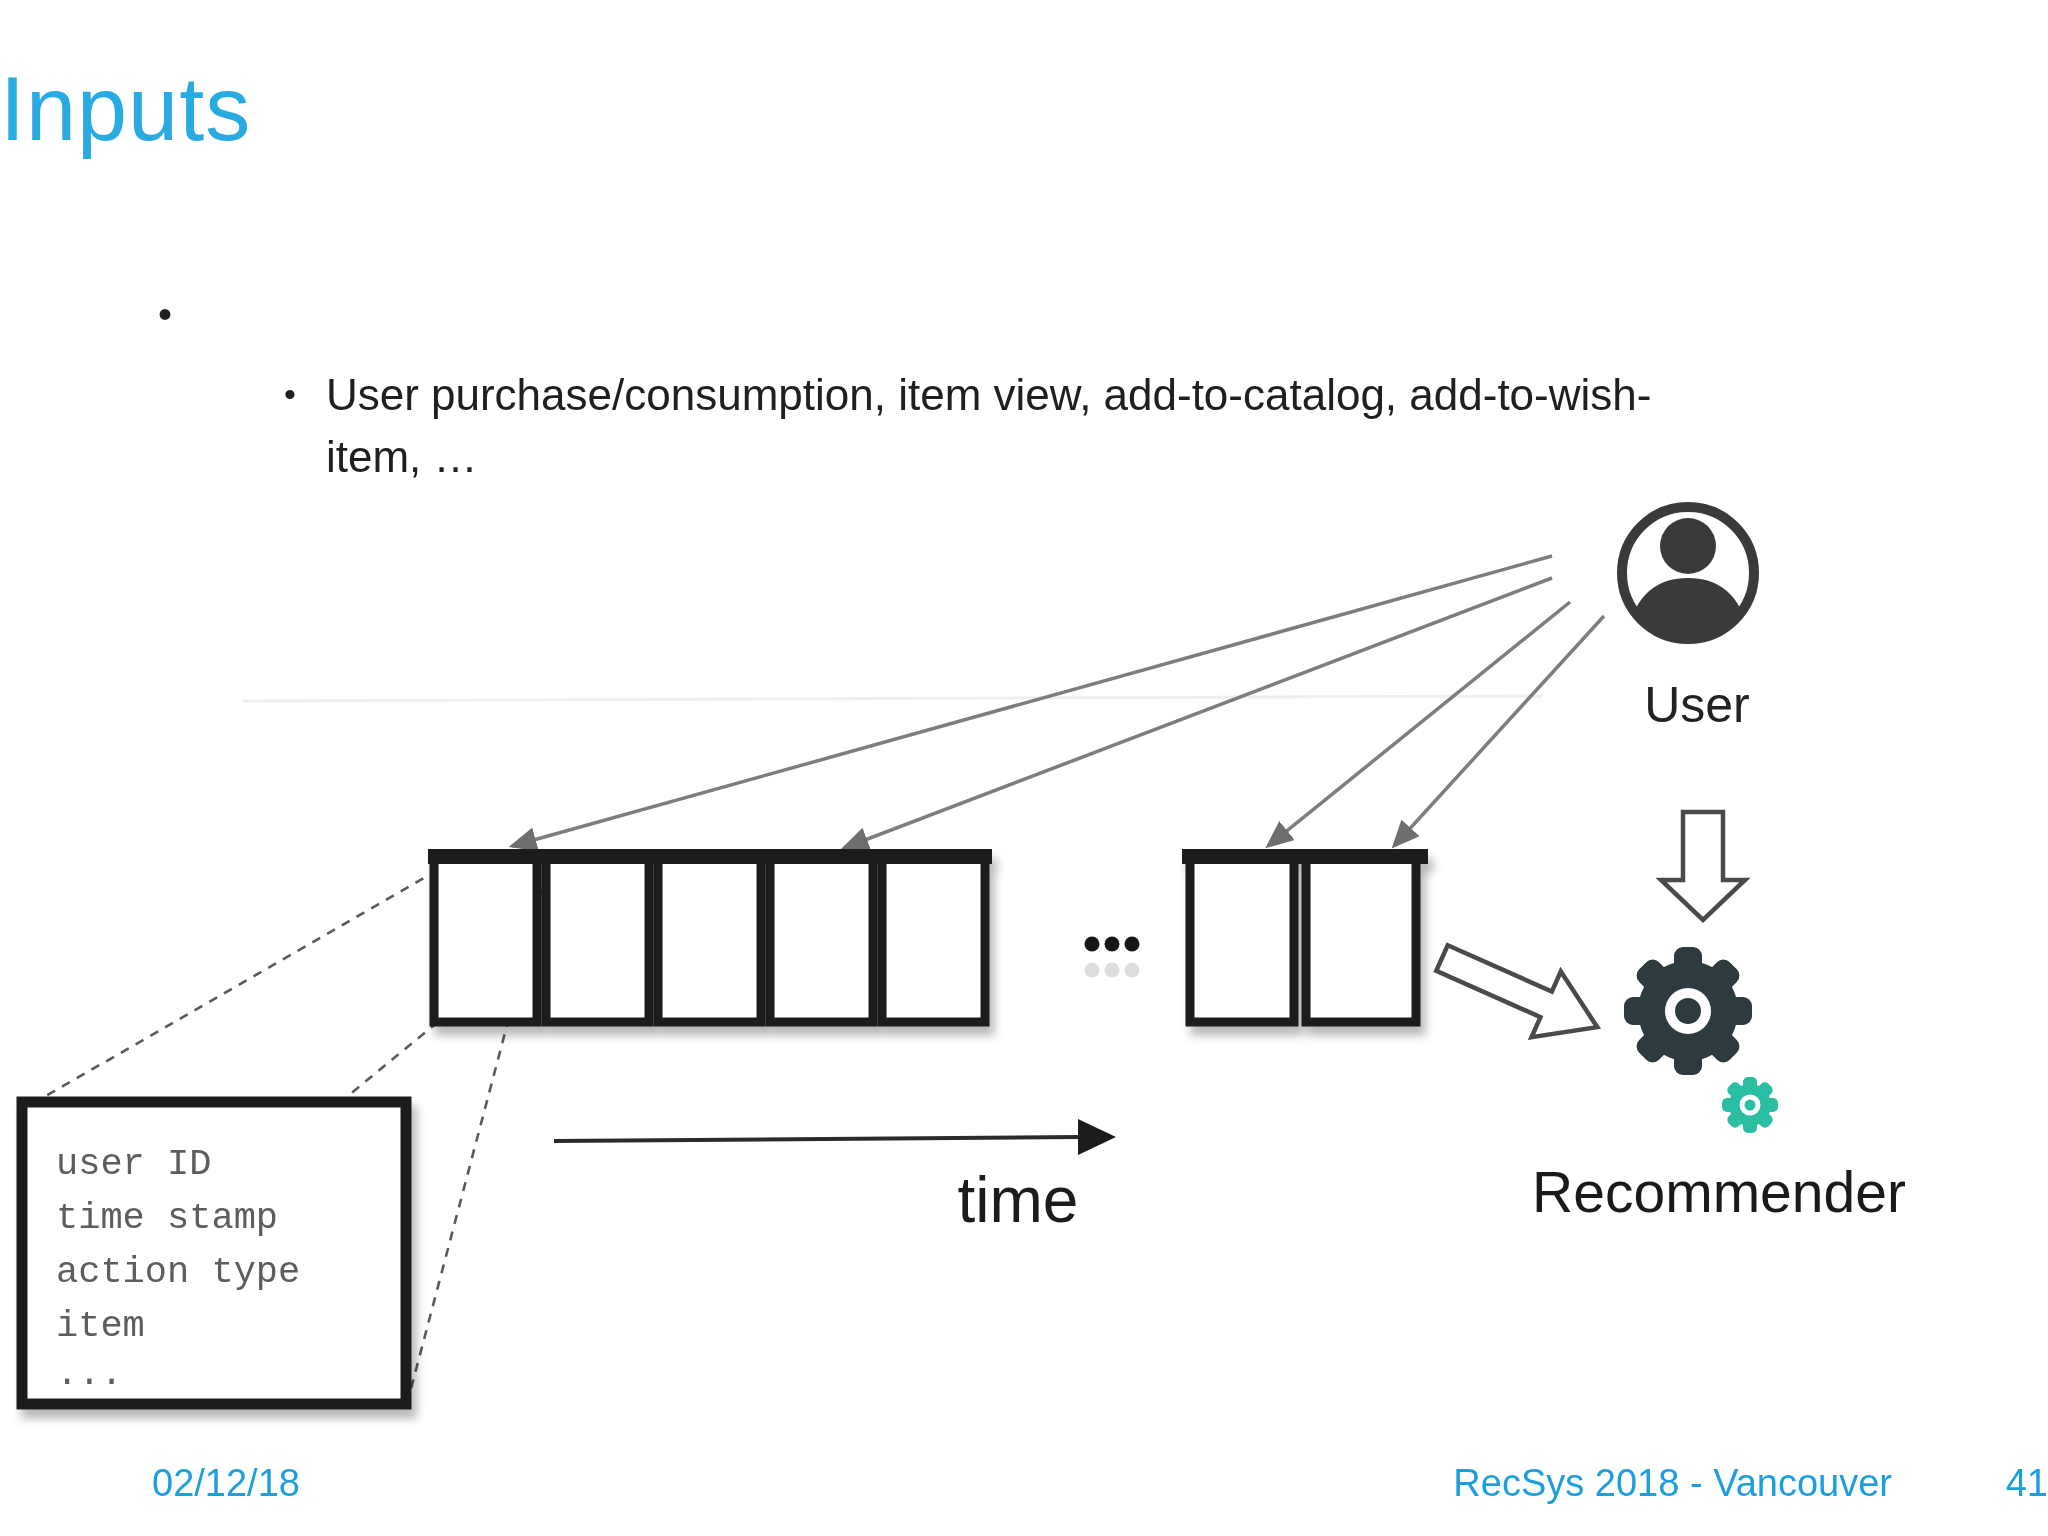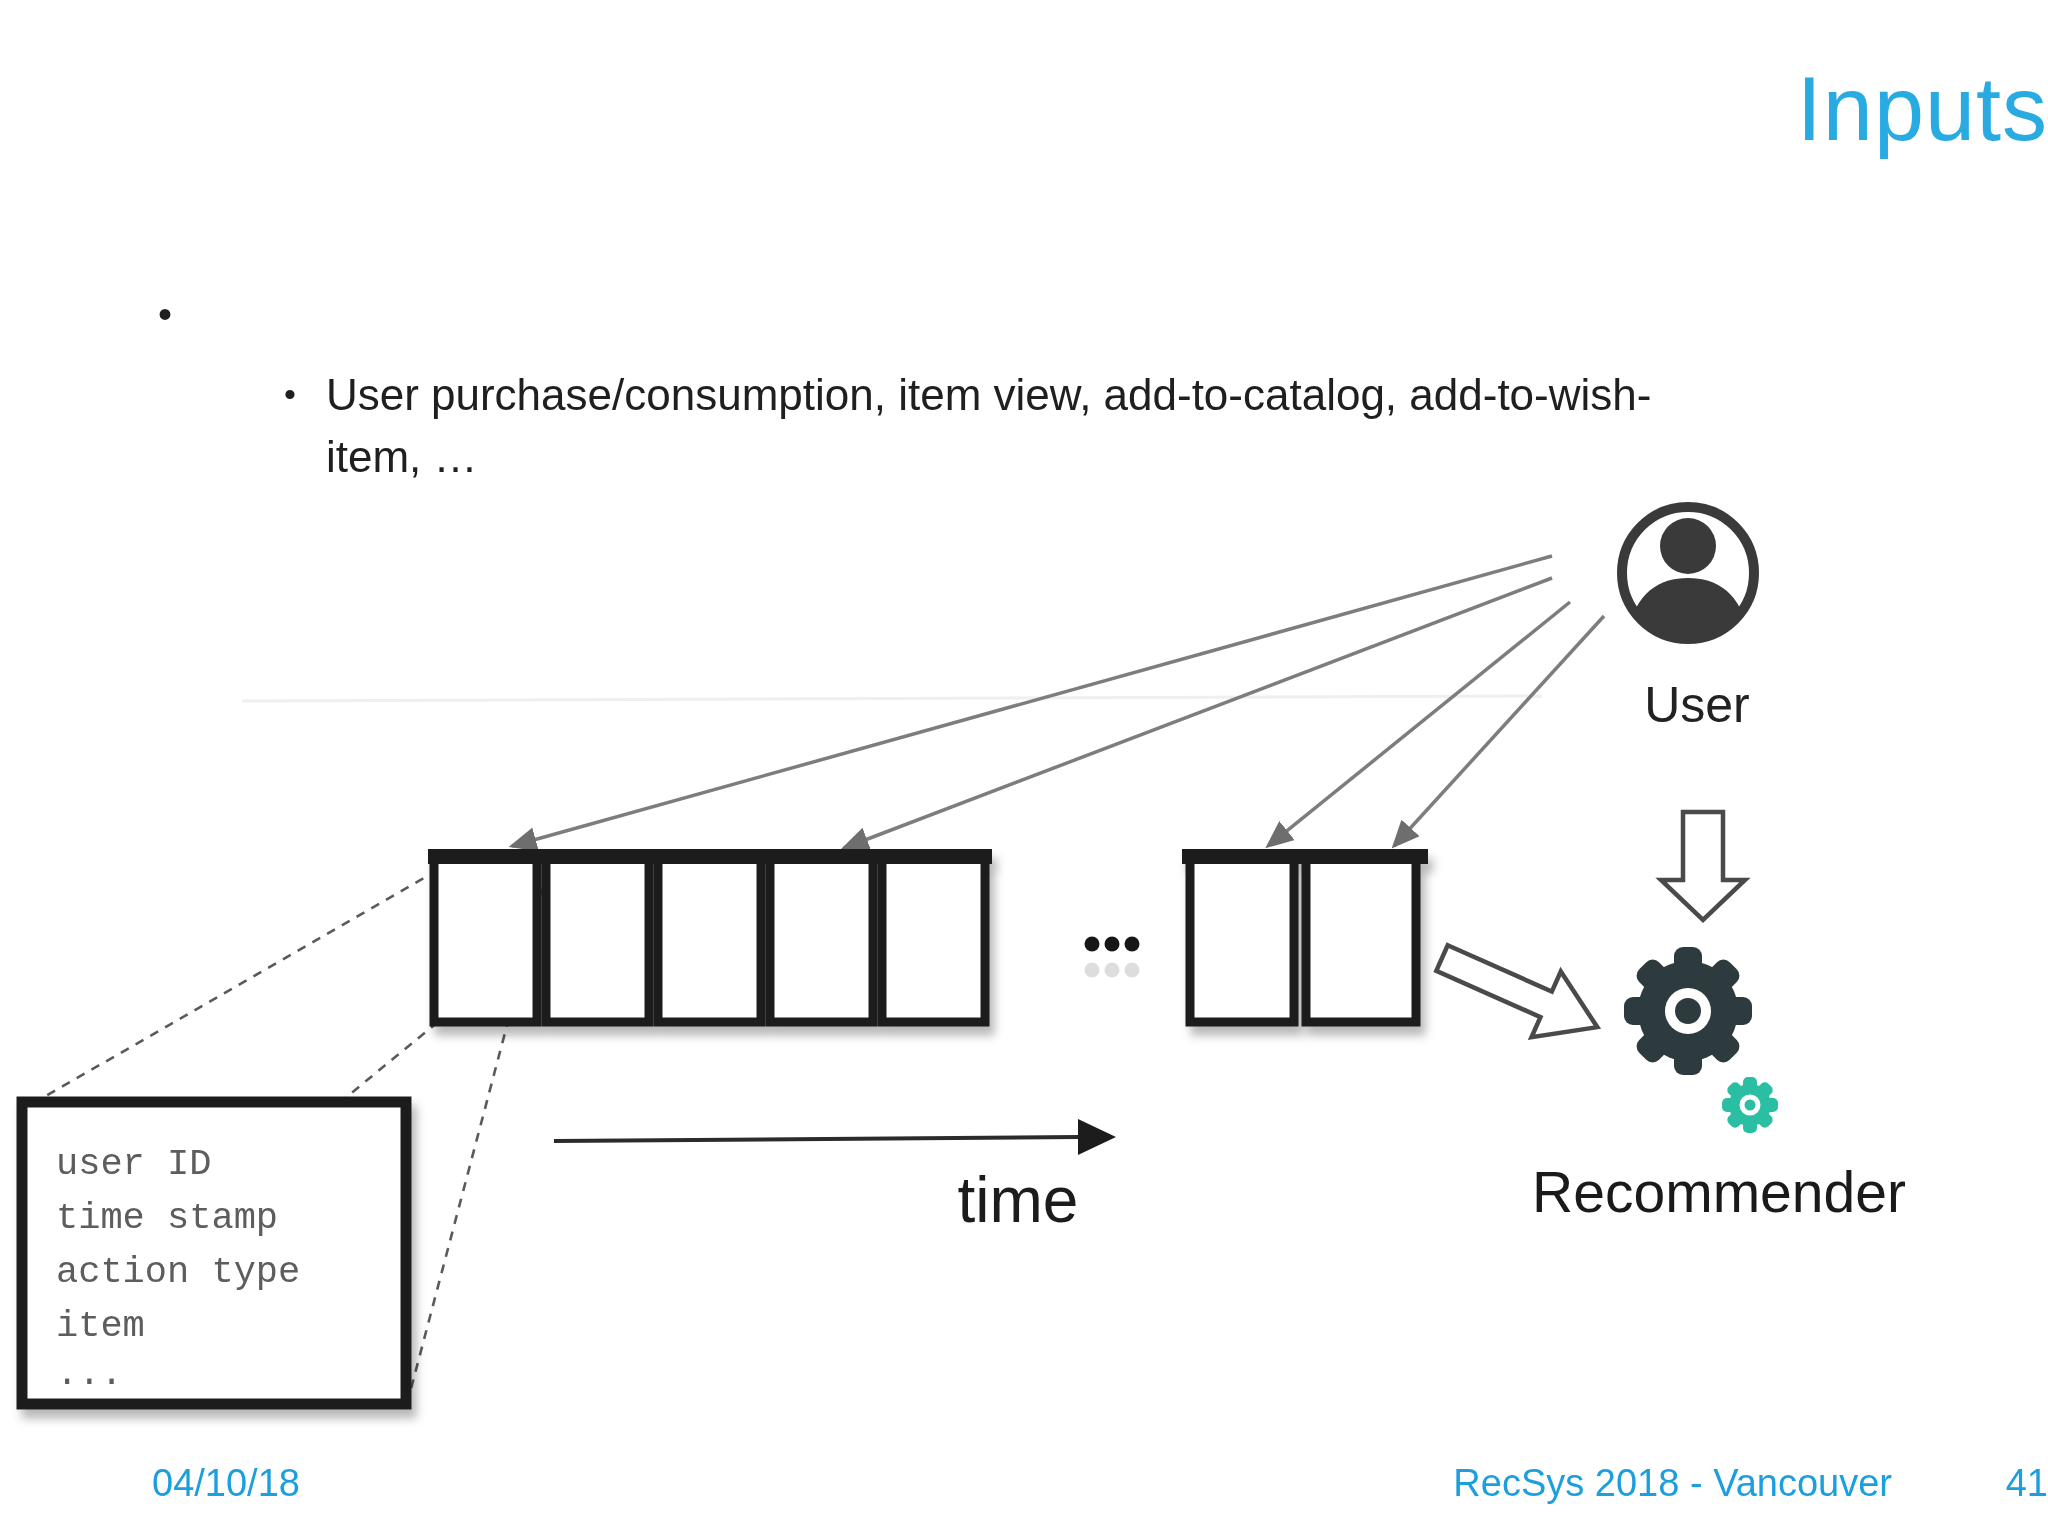--- a/index.html
+++ b/index.html
@@ -5,21 +5,21 @@
   html,body{margin:0;padding:0;background:#ffffff;}
   .slide{
     position:relative;
     width:2048px;height:1536px;
     background:#ffffff;
     overflow:hidden;
     font-family:"Liberation Sans", sans-serif;
   }
   .title{
     position:absolute;left:0;right:0;top:58px;
-    text-align:right;
+    text-align:left;
     font-size:90px;font-weight:400;letter-spacing:1px;
     color:#29abe2;
   }
   .bullet-l1{
     position:absolute;left:158px;top:282px;
     display:flex;align-items:flex-start;gap:30px;
     font-size:49px;color:#1f1f1f;
   }
   .bullet-l1 .dot{font-size:40px;line-height:64px;}
   .bullet-l2{
@@ -162,17 +162,17 @@
         <rect x="1722" y="1098" width="56" height="14" rx="5" transform="rotate(90 1750 1105)"></rect>
         <rect x="1722" y="1098" width="56" height="14" rx="5" transform="rotate(135 1750 1105)"></rect>
         <circle cx="1750" cy="1105" r="21"></circle>
         <circle cx="1750" cy="1105" r="10.5" fill="#ffffff"></circle>
         <circle cx="1750" cy="1105" r="5.5"></circle>
       </g>
     </g>
     <text x="1719" y="1212" text-anchor="middle" font-size="57" fill="#1a1a1a">Recommender</text>
   </svg>
 
-  <div class="footer-item footer-date">04/10/18</div>
+  <div class="footer-item footer-date">02/12/18</div>
   <div class="footer-item footer-page">41</div>
   <div class="footer-item footer-event">RecSys 2018 - Vancouver</div>
 
 </div>
 
 </body></html>

